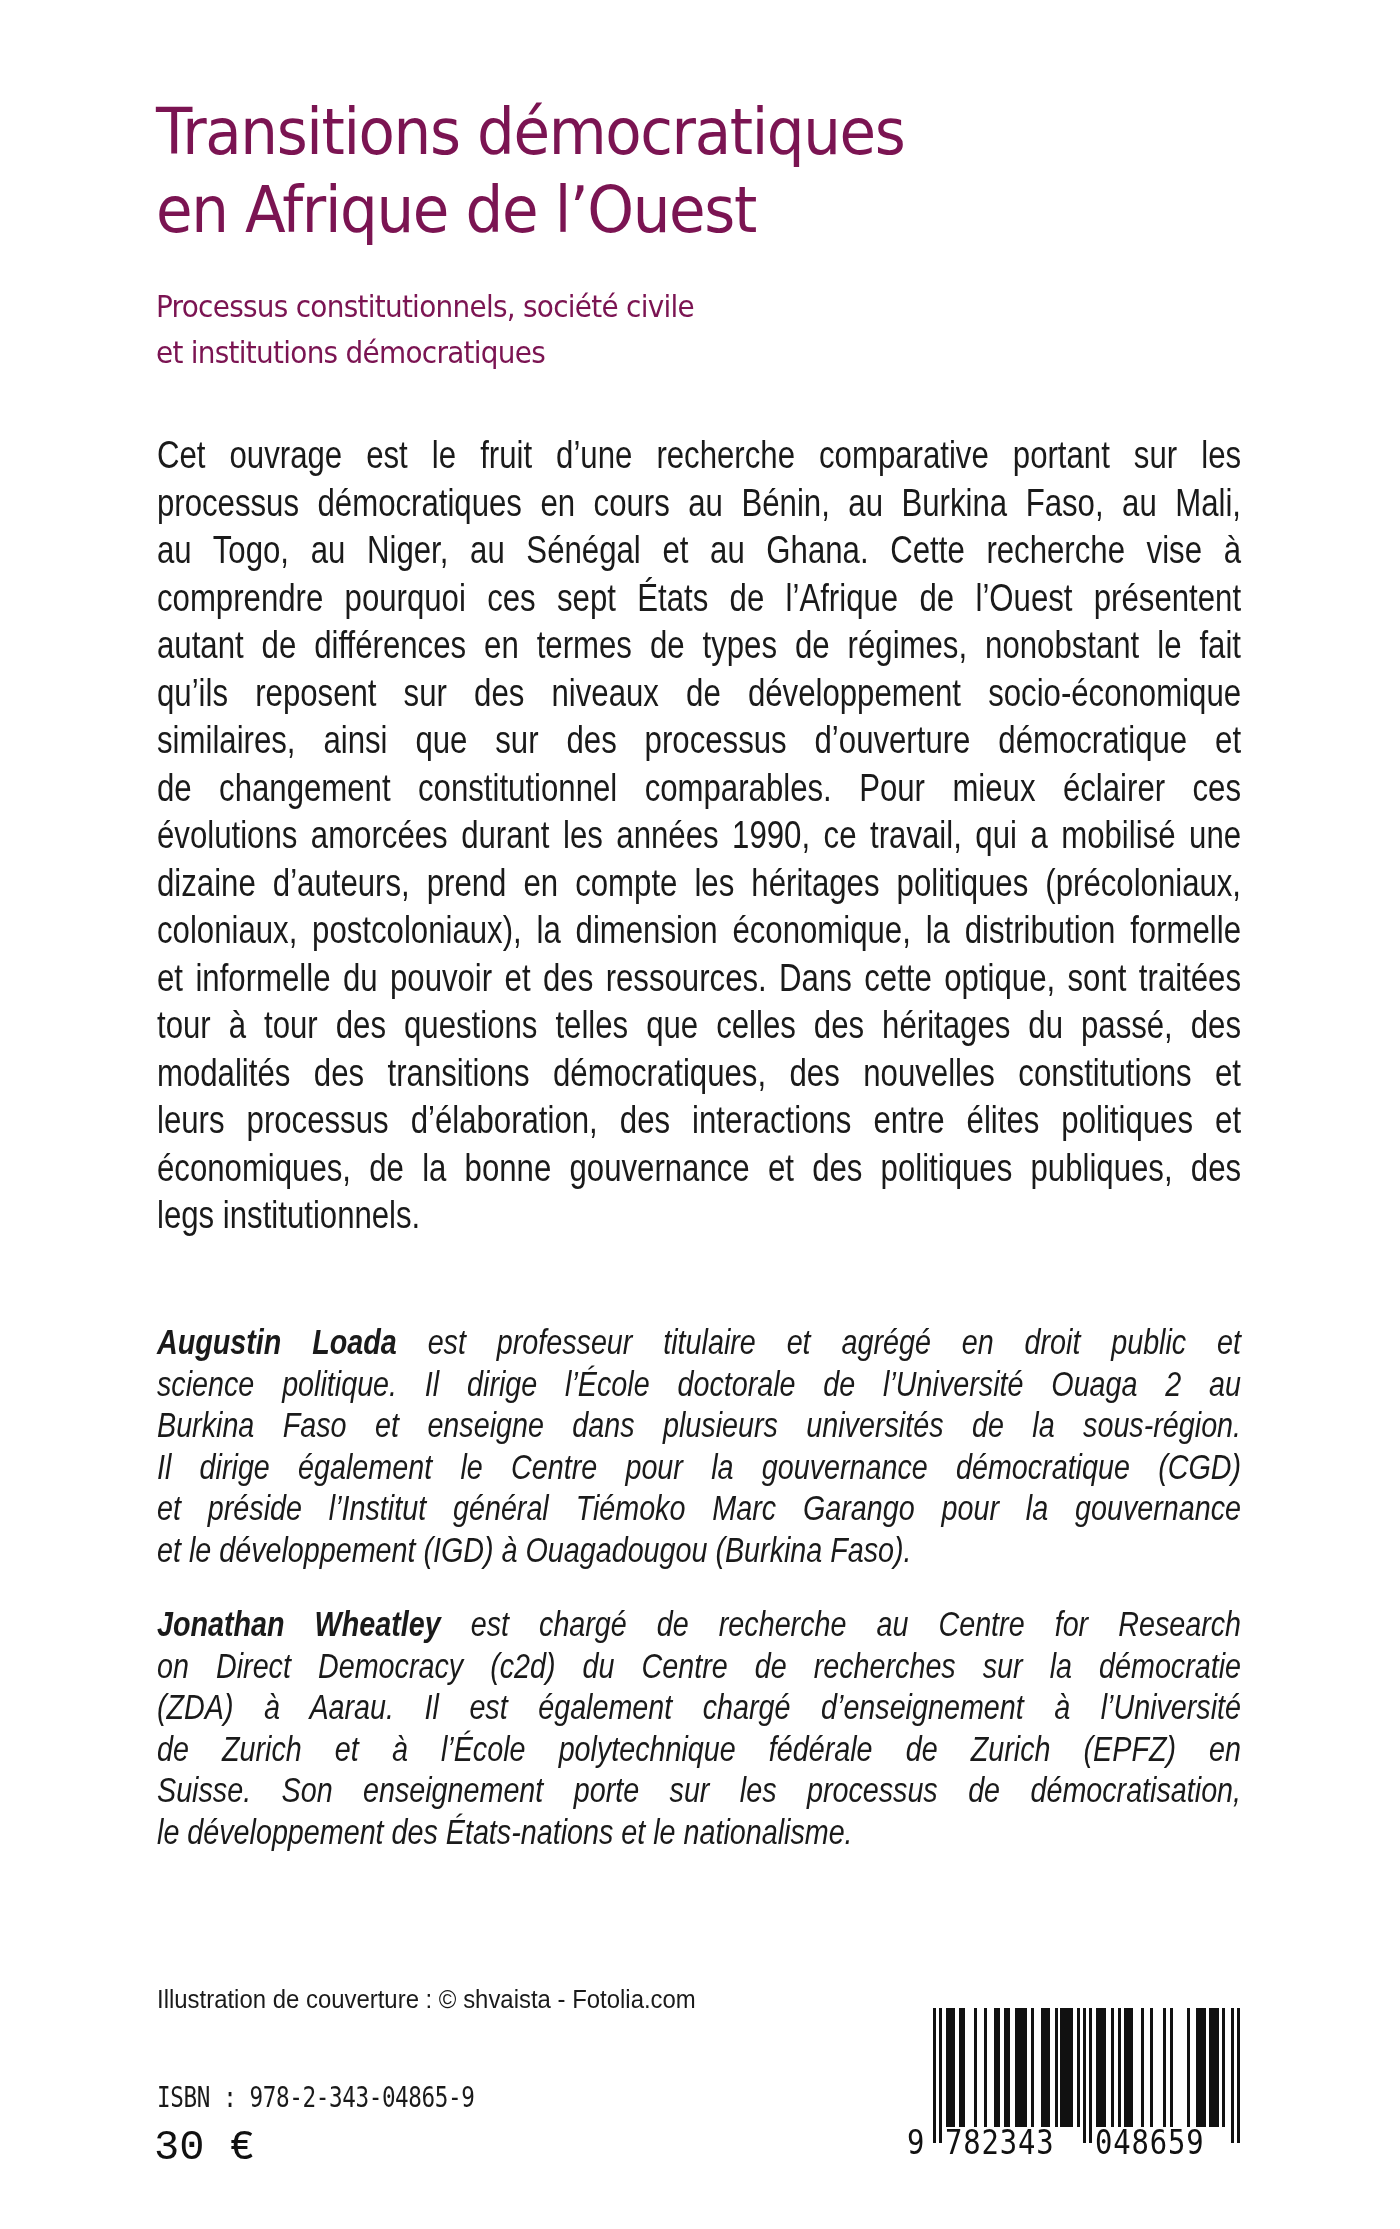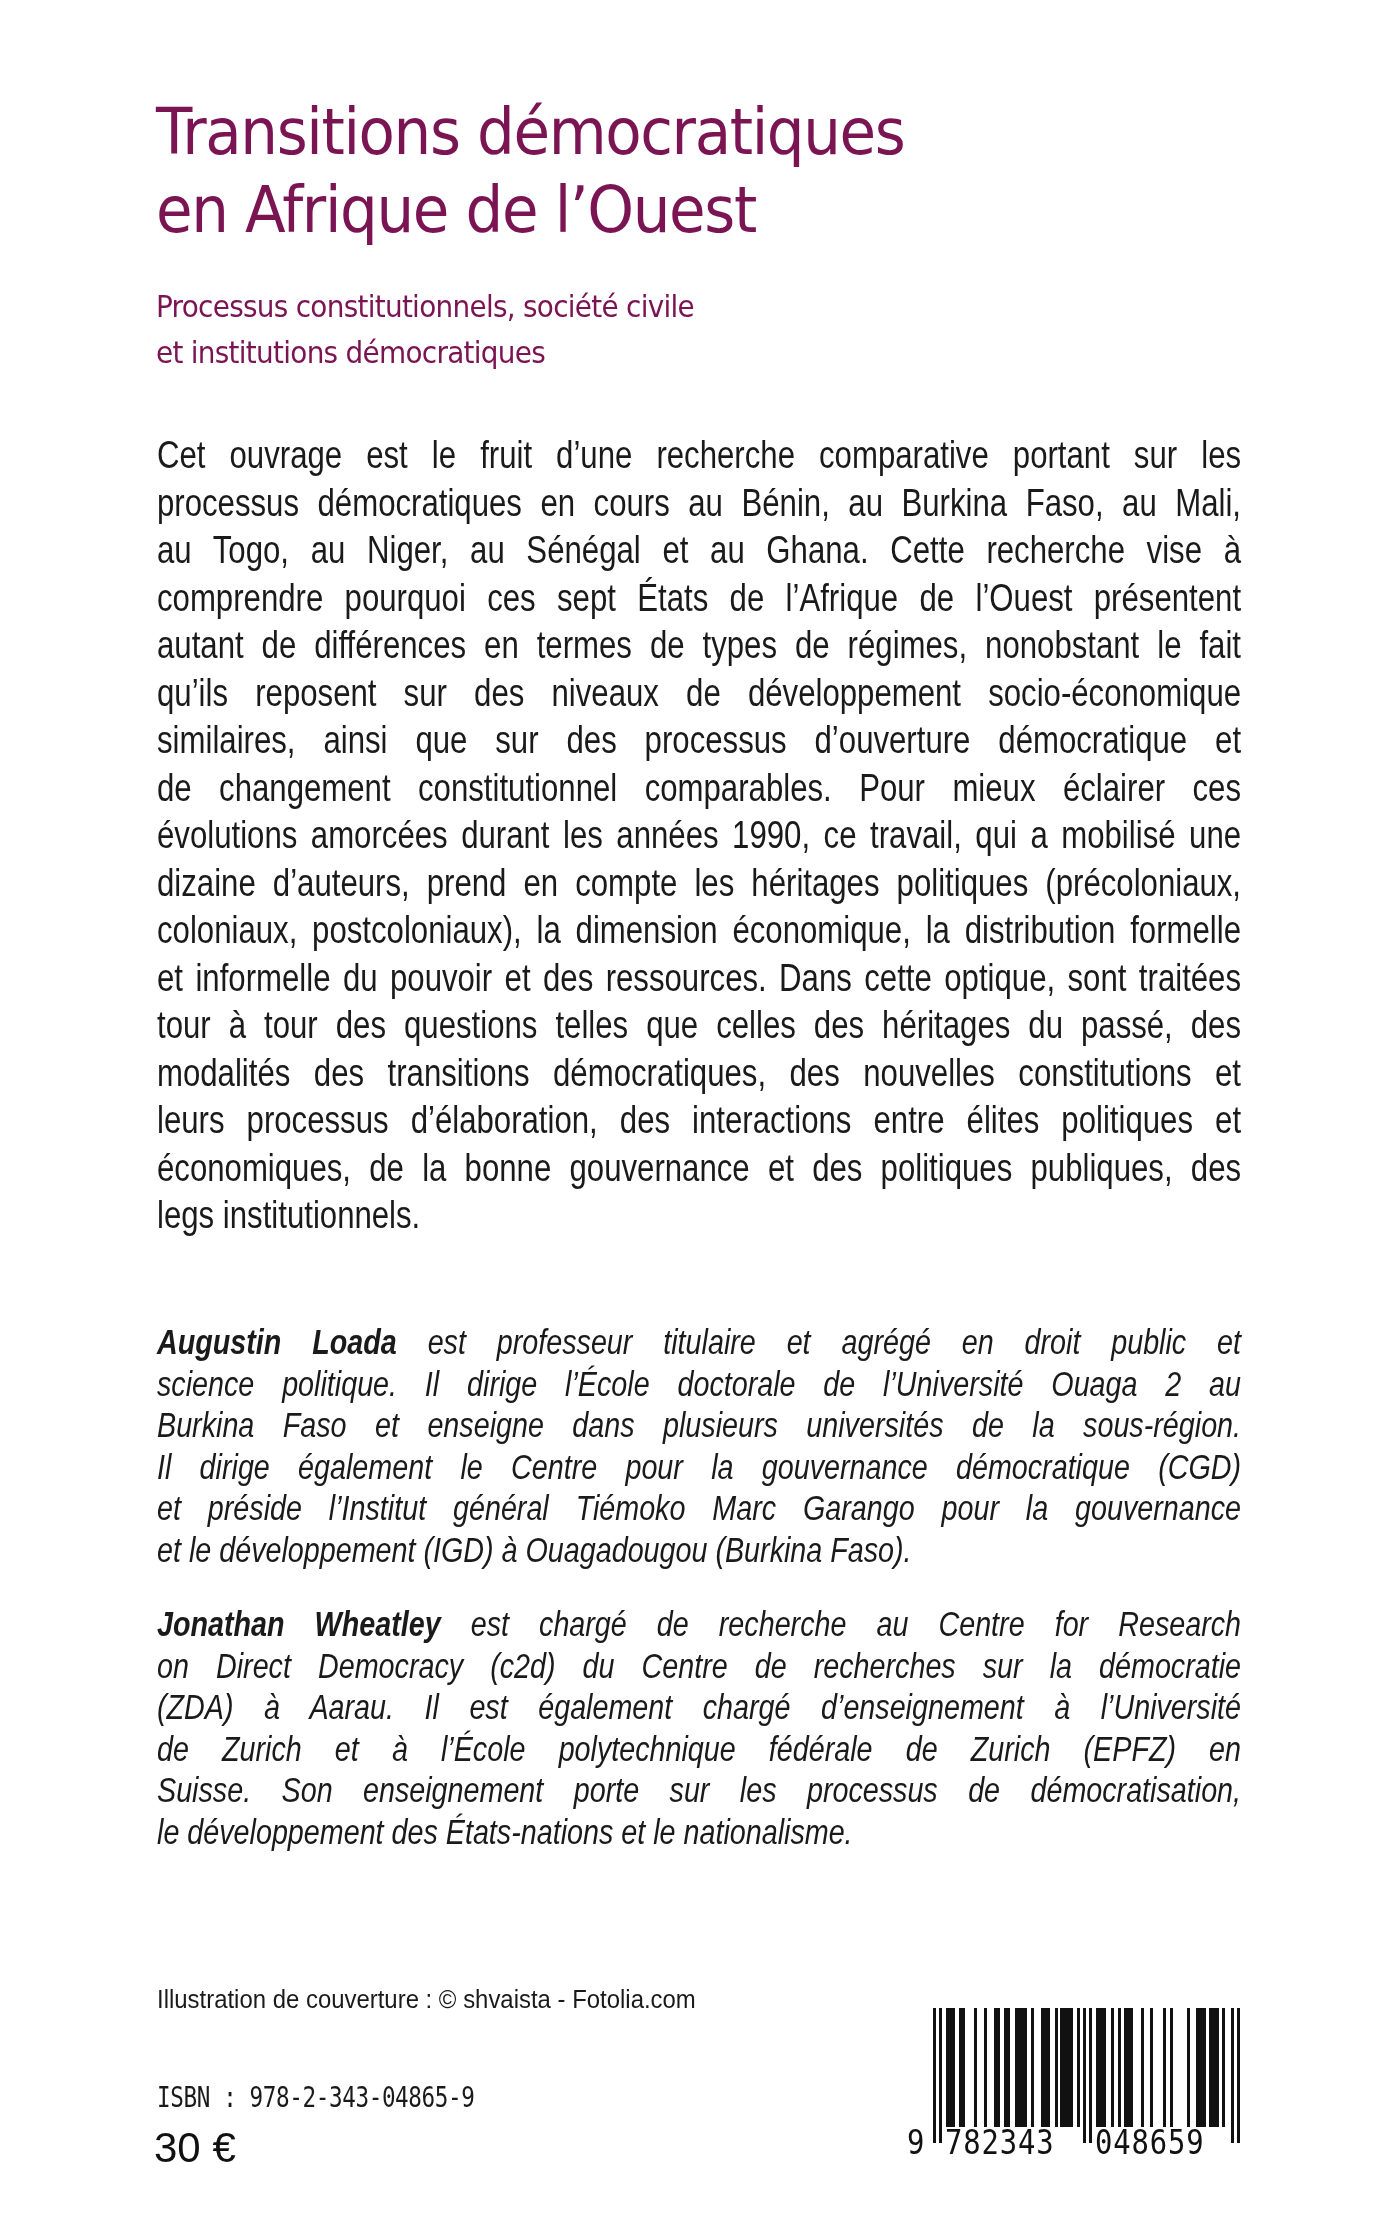--- a/index.html
+++ b/index.html
@@ -39,21 +39,21 @@
     font-family:"Liberation Sans", sans-serif; font-size:26px; color:#1a1a1a;
     transform:scaleX(0.92); transform-origin:left top; white-space:nowrap;
   }
   .isbn {
     left:157px; top:2080px;
     font-family:"DejaVu Sans Mono", monospace; font-size:29px; color:#1a1a1a;
     transform:scaleX(0.78); transform-origin:left top; white-space:nowrap; letter-spacing:-0.5px;
   }
   .price {
     left:154px; top:2124px;
-    font-family:Liberation Sans, sans-serif; font-size:42px; color:#111;
+    font-family:Liberation Mono, monospace; font-size:42px; color:#111;
     white-space:nowrap;
   }
   .barcode { left:905px; top:2000px; width:345px; height:165px; }
   .barcode svg { display:block; }
 </style>
 </head>
 <body>
 
 <div class="abs title">
   <div>Transitions démocratiques</div>

